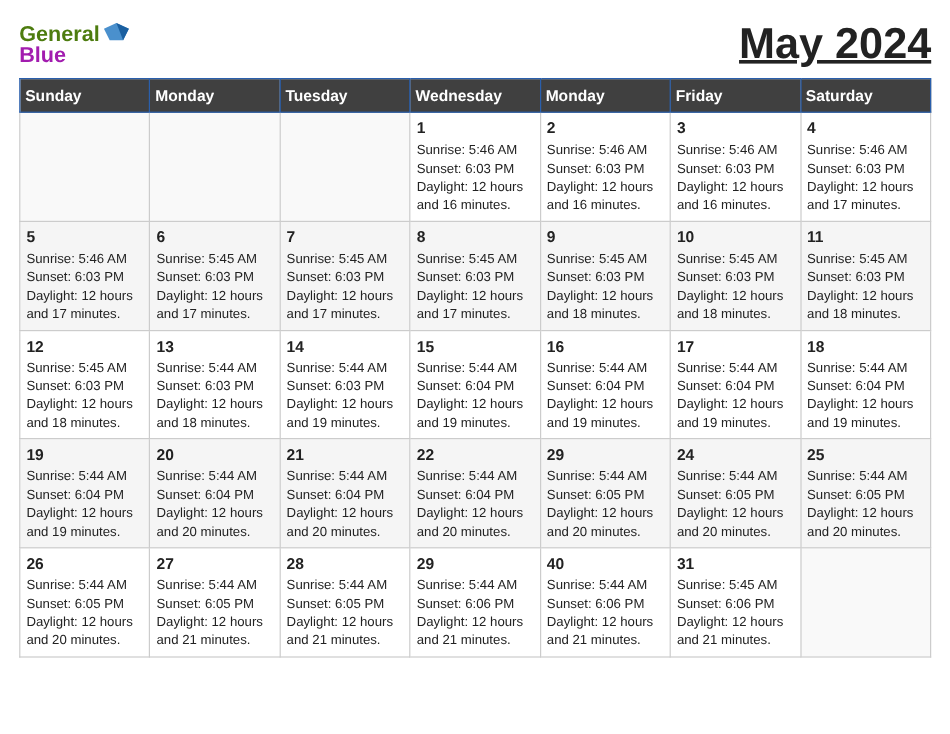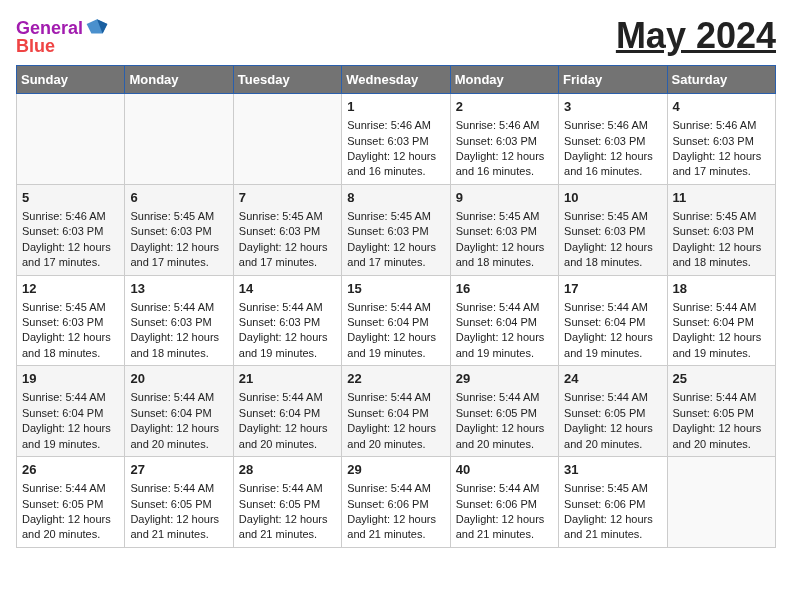--- a/index.html
+++ b/index.html
@@ -16,26 +16,26 @@
       align-items: flex-start;
       margin-bottom: 8px;
     }
     .logo {
       display: flex;
       align-items: center;
     }
     .logo-text-general {
       font-size: 18px;
       font-weight: bold;
-      color: #a21caf;
+      color: #4d7c0f;
     }
     .logo-text-blue {
       font-size: 18px;
       font-weight: bold;
-      color: #ef4444;
+      color: #a21caf;
     }
     .logo-icon {
       width: 24px;
       height: 24px;
       margin-left: 2px;
     }
     .title-block {
       text-align: right;
     }
     .month-year {
@@ -48,21 +48,21 @@
     .location {
       font-size: 15px;
       color: #333;
       margin-top: 2px;
     }
     table {
       width: 100%;
       border-collapse: collapse;
     }
     thead tr th {
-      background: #737373;
+      background: #404040;
       color: #fff;
       font-size: 13px;
       font-weight: bold;
       padding: 6px 4px;
       text-align: left;
       border: 1px solid #2a5fac;
     }
     tbody tr td {
       border: 1px solid #ccc;
       vertical-align: top;

